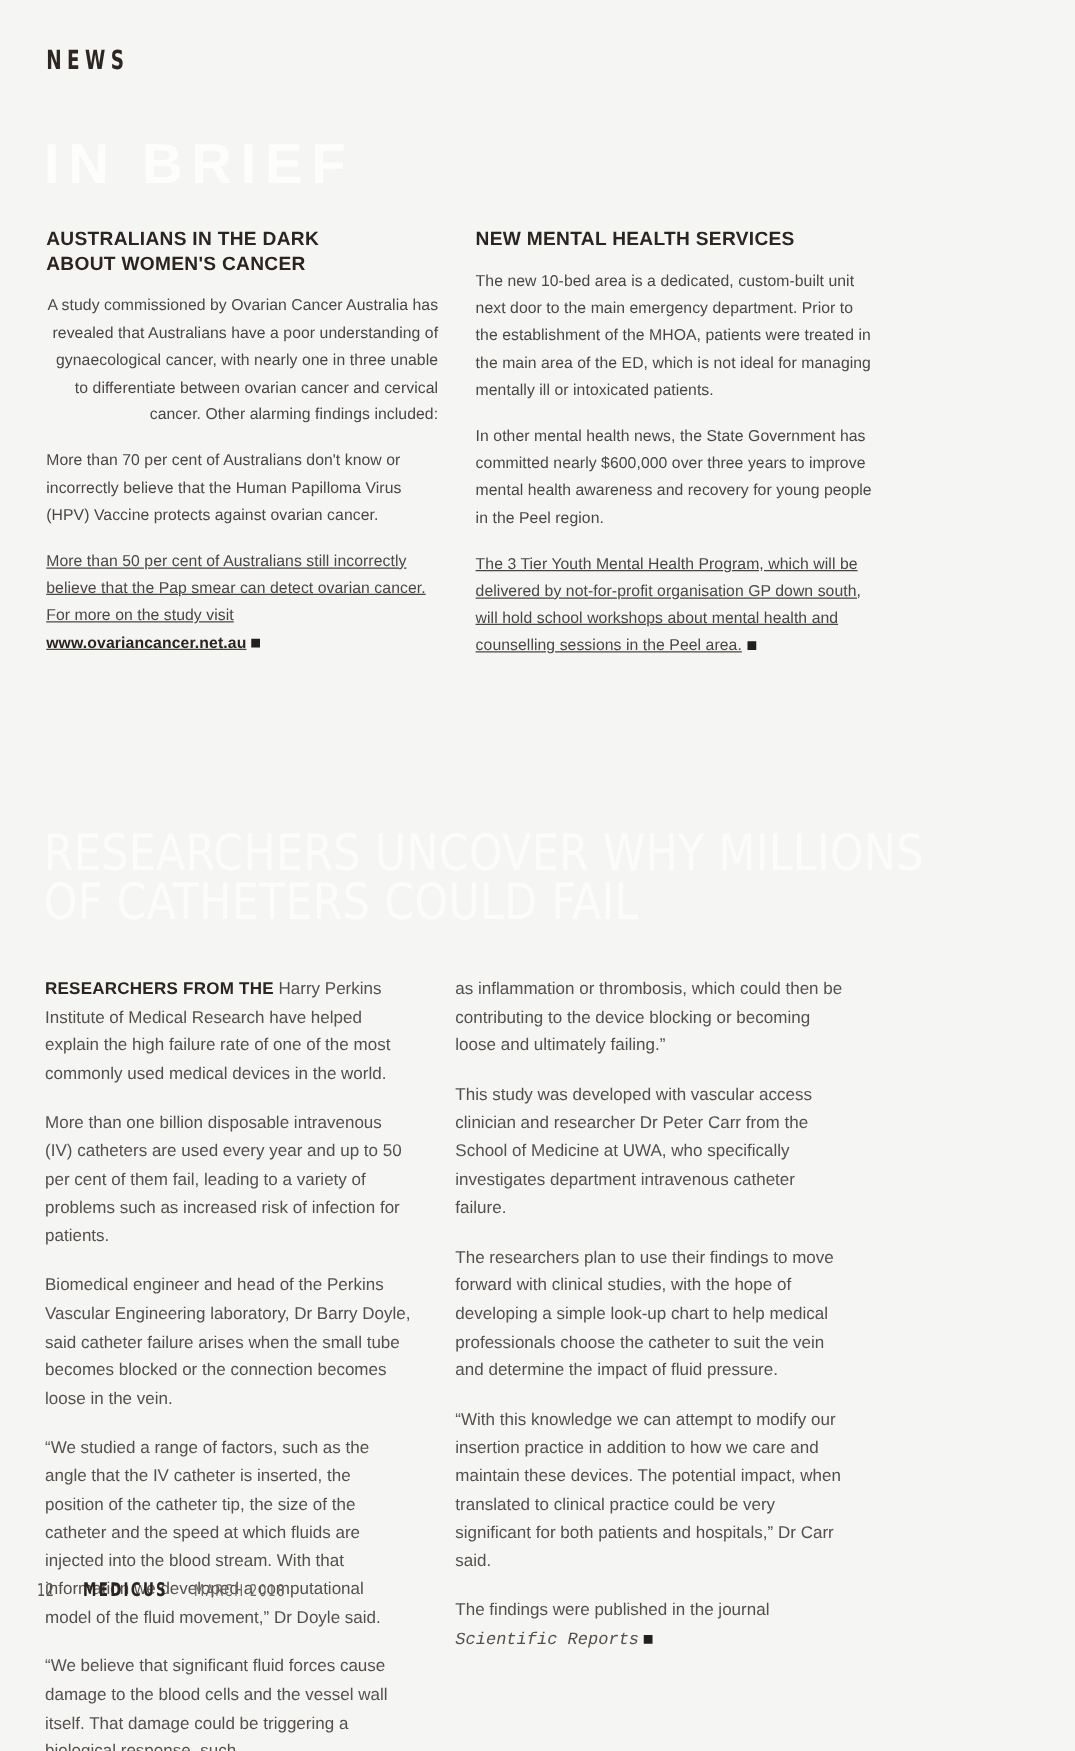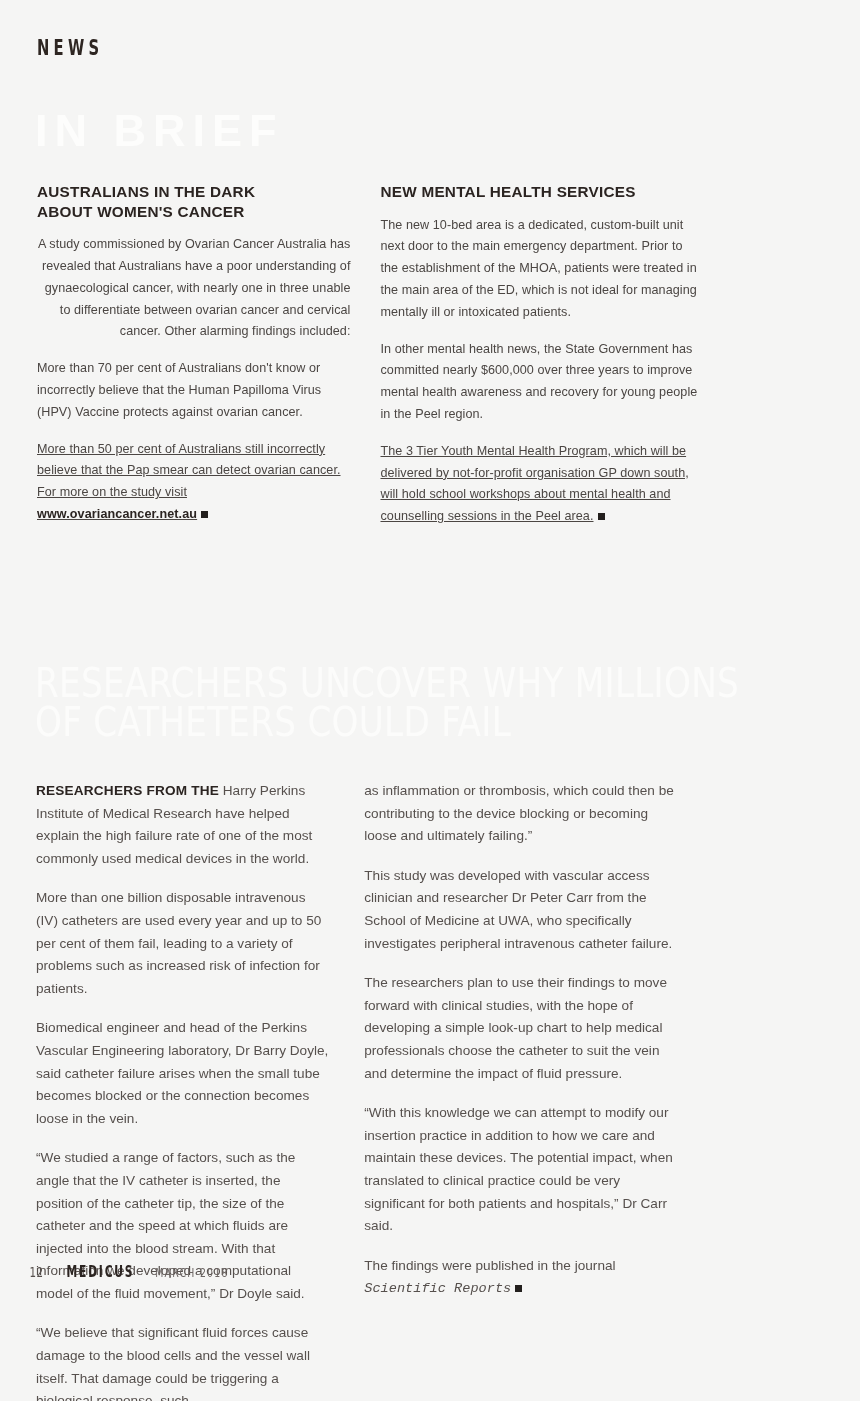--- a/index.html
+++ b/index.html
@@ -240,21 +240,21 @@
     <div class="feat-col-left">
       <p><span class="lede-lead">RESEARCHERS FROM THE</span><span> Harry Perkins Institute of Medical Research have helped explain the high failure rate of one of the most commonly used medical devices in the world.</span></p>
       <p>More than one billion disposable intravenous (IV) catheters are used every year and up to 50 per cent of them fail, leading to a variety of problems such as increased risk of infection for patients.</p>
       <p>Biomedical engineer and head of the Perkins Vascular Engineering laboratory, Dr Barry Doyle, said catheter failure arises when the small tube becomes blocked or the connection becomes loose in the vein.</p>
       <p>“We studied a range of factors, such as the angle that the IV catheter is inserted, the position of the catheter tip, the size of the catheter and the speed at which fluids are injected into the blood stream. With that information we developed a computational model of the fluid movement,” Dr Doyle said.</p>
       <p>“We believe that significant fluid forces cause damage to the blood cells and the vessel wall itself. That damage could be triggering a biological response, such</p>
     </div>
 
     <div class="feat-col-right">
       <p>as inflammation or thrombosis, which could then be contributing to the device blocking or becoming loose and ultimately failing.”</p>
-      <p>This study was developed with vascular access clinician and researcher Dr Peter Carr from the School of Medicine at UWA, who specifically investigates peripheral intravenous catheter failure.</p>
+      <p>This study was developed with vascular access clinician and researcher Dr Peter Carr from the School of Medicine at UWA, who specifically investigates department intravenous catheter failure.</p>
       <p>The researchers plan to use their findings to move forward with clinical studies, with the hope of developing a simple look-up chart to help medical professionals choose the catheter to suit the vein and determine the impact of fluid pressure.</p>
       <p>“With this knowledge we can attempt to modify our insertion practice in addition to how we care and maintain these devices. The potential impact, when translated to clinical practice could be very significant for both patients and hospitals,” Dr Carr said.</p>
       <p><span>The findings were published in the journal </span><span class="italic">Scientific Reports</span><span class="endmark"></span></p>
     </div>
 
   </div>
 
   <div class="folio">
     <span class="folio-num">12</span>
     <span class="folio-mast">MEDICUS</span>

